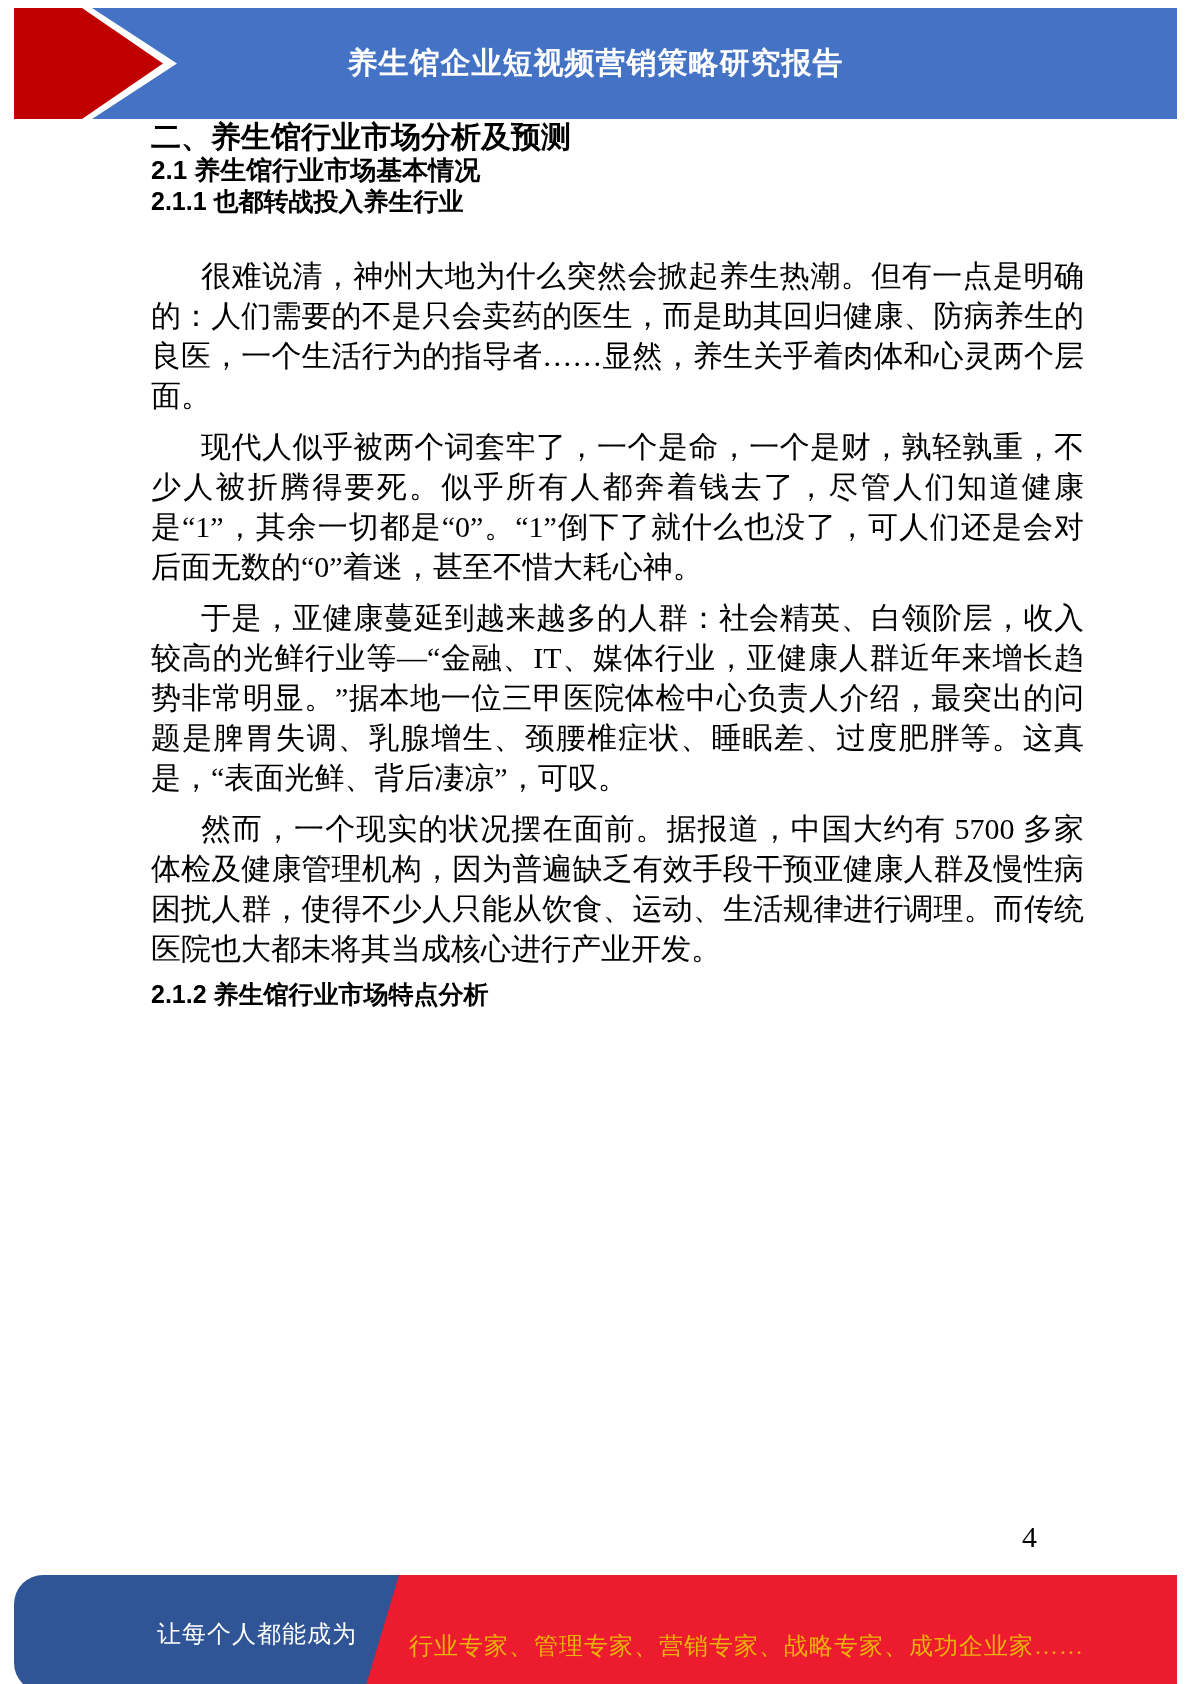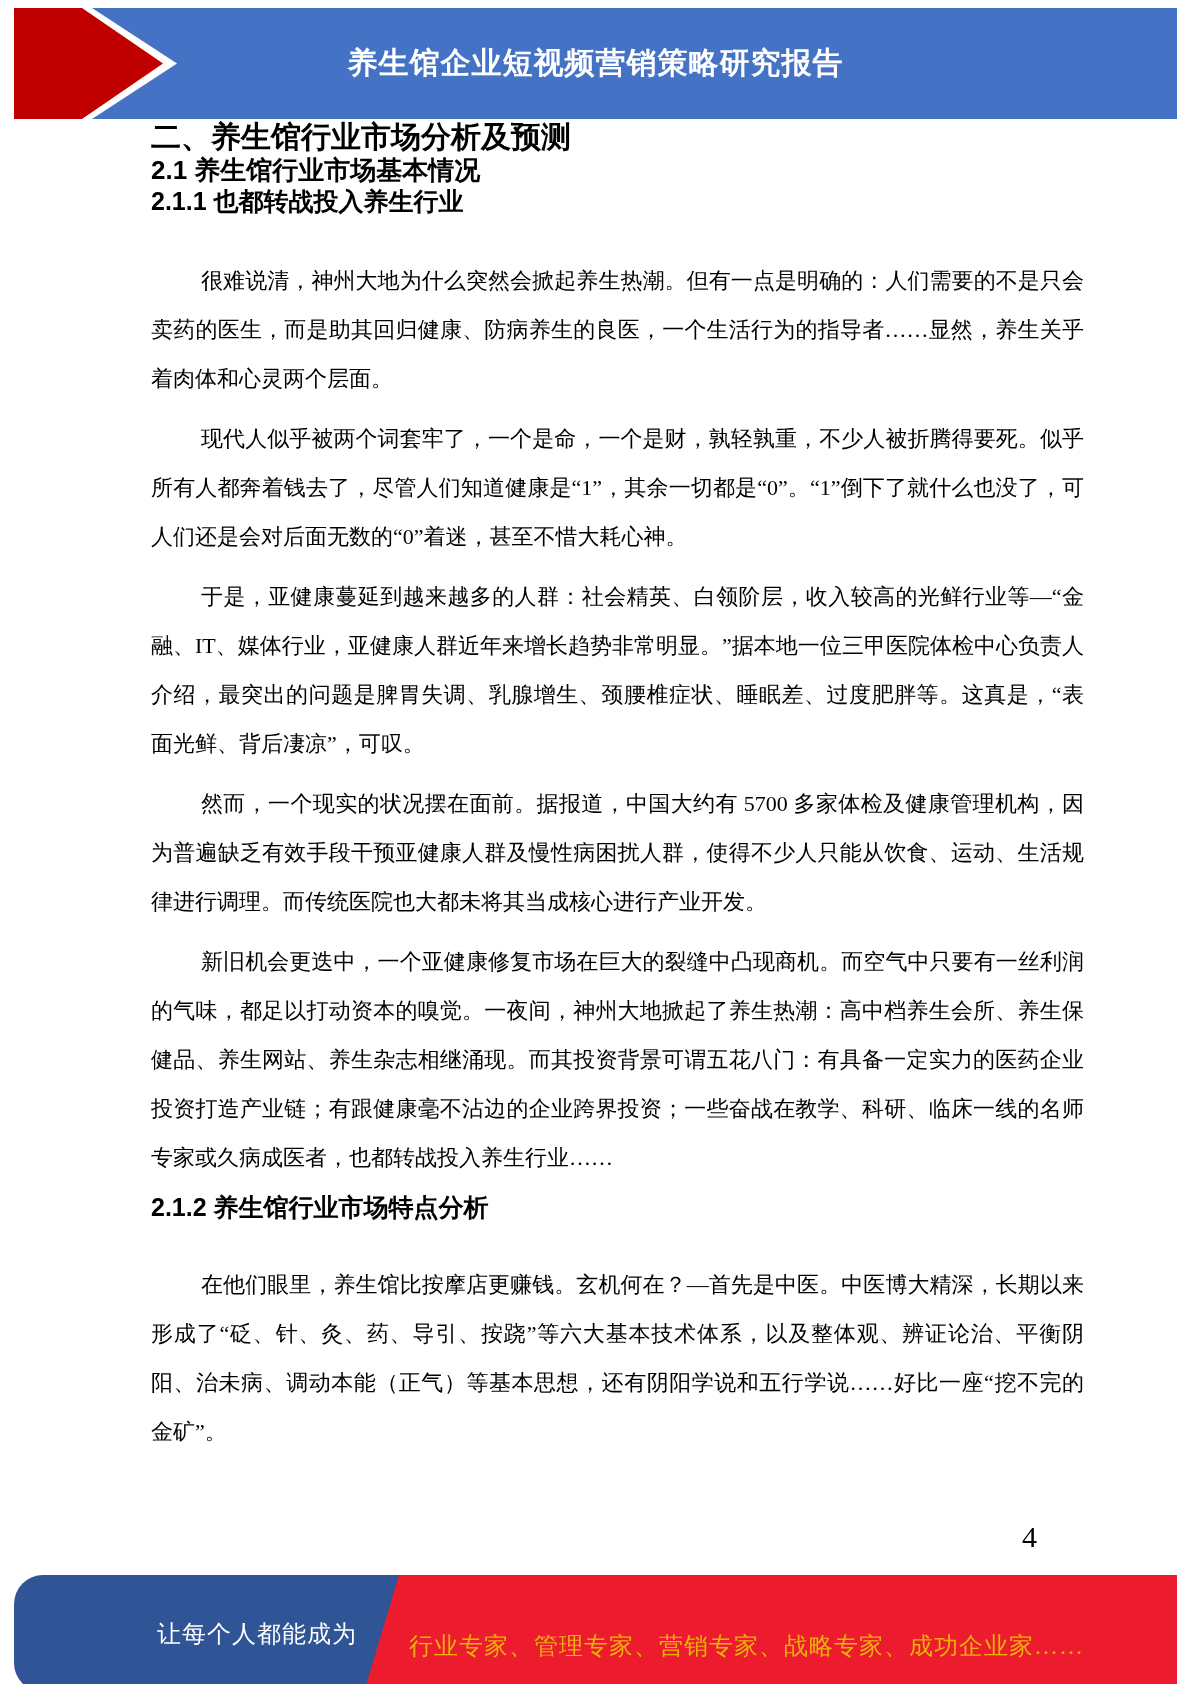--- a/index.html
+++ b/index.html
@@ -55,22 +55,22 @@
     color: #000000;
     margin: 0;
     white-space: nowrap;
   }
   .h-chapter   { font-size: 30px; line-height: 36px; margin-top: 24px; }
   .h-section   { font-size: 26px; line-height: 31px; margin-top: 64px; }
   .h-sub       { font-size: 25px; line-height: 30px; margin-top: 52px; }
   .h-sub.after-para { margin-top: 10px; }
 
   .content p {
-    font-size: 22px;
-    line-height: 49px;
+    font-size: 30px;
+    line-height: 40px;
     text-align: justify;
     text-indent: 50px;
     margin: 11px 0 0 0;
   }
   .content p.after-heading { margin-top: 40px; }
   .content p.after-heading2 { margin-top: 38px; }
 
   
   .page-number {
     position: absolute;
@@ -138,25 +138,23 @@
 
   <main class="content">
     <h1 class="h-chapter">二、养生馆行业市场分析及预测</h1>
     <h2 class="h-section">2.1 养生馆行业市场基本情况</h2>
     <h3 class="h-sub">2.1.1 也都转战投入养生行业</h3>
 
     <p class="after-heading">很难说清，神州大地为什么突然会掀起养生热潮。但有一点是明确的：人们需要的不是只会卖药的医生，而是助其回归健康、防病养生的良医，一个生活行为的指导者……显然，养生关乎着肉体和心灵两个层面。</p>
     <p>现代人似乎被两个词套牢了，一个是命，一个是财，孰轻孰重，不少人被折腾得要死。似乎所有人都奔着钱去了，尽管人们知道健康是“1”，其余一切都是“0”。“1”倒下了就什么也没了，可人们还是会对后面无数的“0”着迷，甚至不惜大耗心神。</p>
     <p>于是，亚健康蔓延到越来越多的人群：社会精英、白领阶层，收入较高的光鲜行业等—“金融、IT、媒体行业，亚健康人群近年来增长趋势非常明显。”据本地一位三甲医院体检中心负责人介绍，最突出的问题是脾胃失调、乳腺增生、颈腰椎症状、睡眠差、过度肥胖等。这真是，“表面光鲜、背后凄凉”，可叹。</p>
     <p>然而，一个现实的状况摆在面前。据报道，中国大约有 5700 多家体检及健康管理机构，因为普遍缺乏有效手段干预亚健康人群及慢性病困扰人群，使得不少人只能从饮食、运动、生活规律进行调理。而传统医院也大都未将其当成核心进行产业开发。</p>
-    <p>新旧机会更迭中，一个亚健康修复市场在巨大的裂缝中凸现商机。而空气中只要有一丝利润的气味，都足以打动资本的嗅觉。一夜间，神州大地掀起了养生热潮：高中档养生会所、养生保健品、养生网站、养生杂志相继涌现。而其投资背景可谓五花八门：有具备一定实力的医药企业投资打造产业链；有跟健康毫不沾边的企业跨界投资；一些奋战在教学、科研、临床一线的名师专家或久病成医者，也都转战投入养生行业……</p>
 
     <h3 class="h-sub after-para">2.1.2 养生馆行业市场特点分析</h3>
 
-    <p class="after-heading2">在他们眼里，养生馆比按摩店更赚钱。玄机何在？—首先是中医。中医博大精深，长期以来形成了“砭、针、灸、药、导引、按跷”等六大基本技术体系，以及整体观、辨证论治、平衡阴阳、治未病、调动本能（正气）等基本思想，还有阴阳学说和五行学说……好比一座“挖不完的金矿”。</p>
   </main>
 
   <div class="page-number">4</div>
 
   <footer class="footer">
     <div class="footer-red"></div>
     <div class="footer-left">让每个人都能成为</div>
     <div class="footer-right">行业专家、管理专家、营销专家、战略专家、成功企业家……</div>
   </footer>
 

